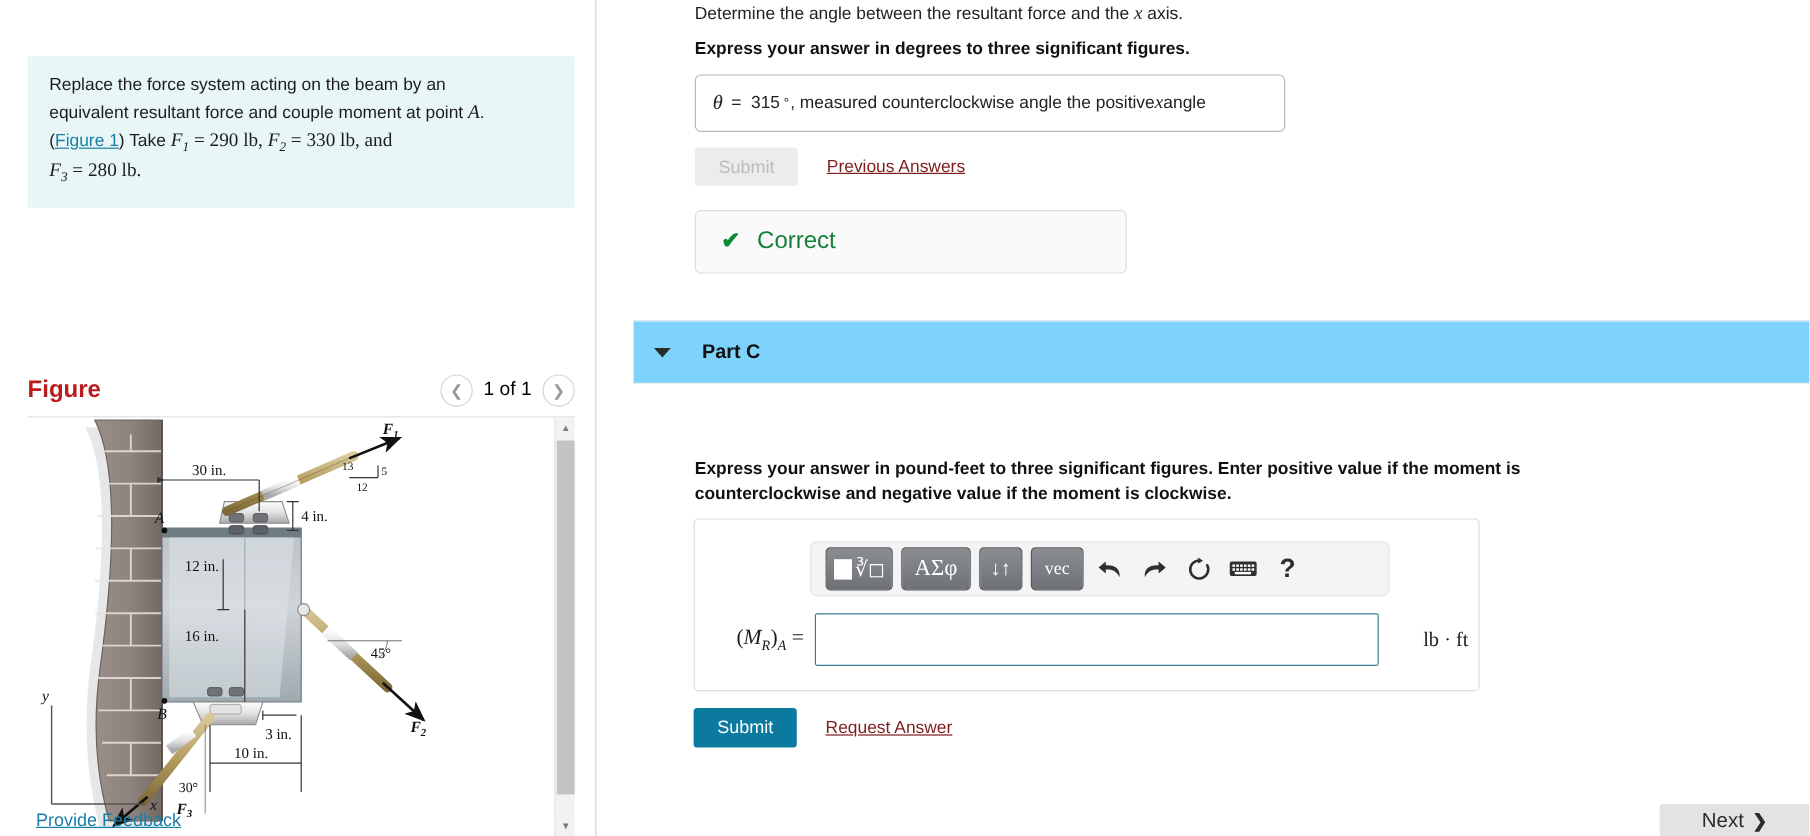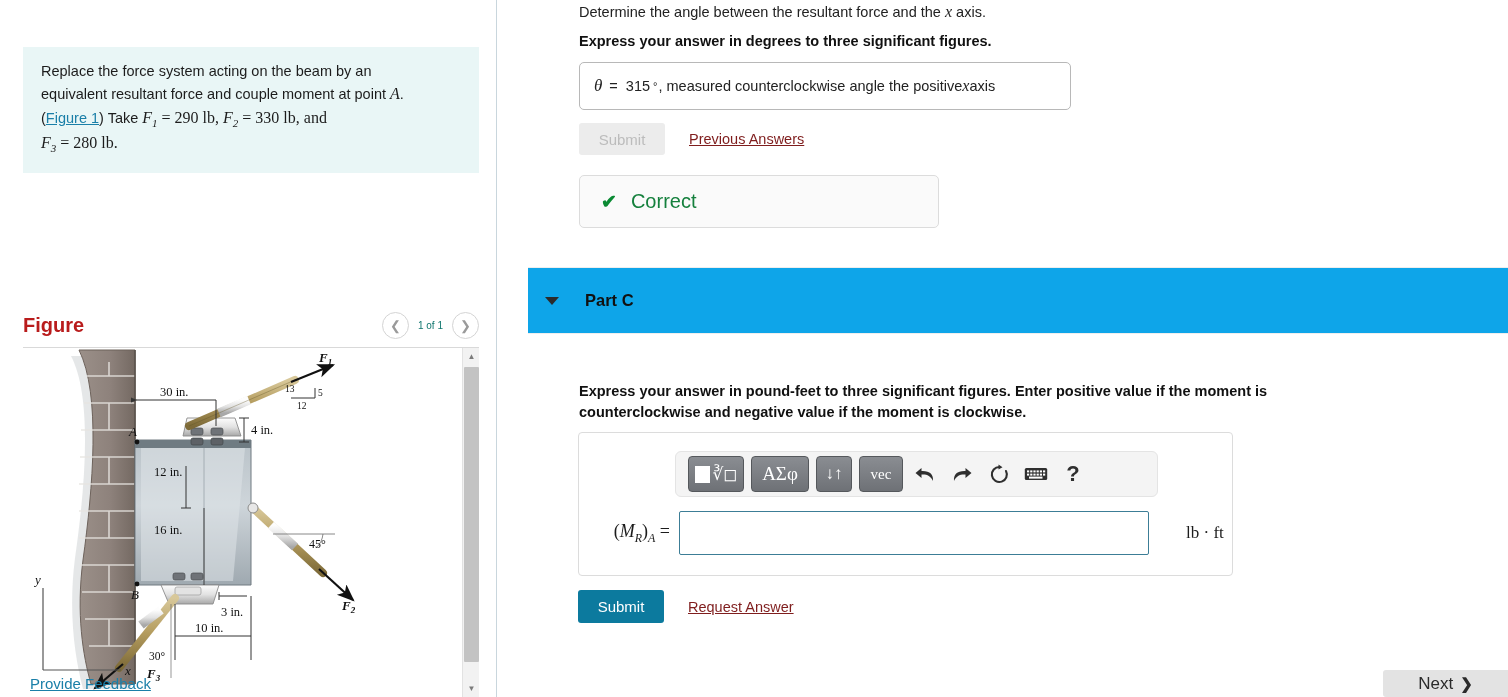--- a/index.html
+++ b/index.html
@@ -42,21 +42,21 @@
   .figure-title { font-size: 20px; font-weight: bold; color: #b91c1c; }
   .fig-nav {
     margin-left: auto; display: flex; align-items: center; gap: 9px;
   }
   .circ-btn {
     width: 27px; height: 27px; border-radius: 50%;
     border: 1px solid #d4d4d4; background: #fff;
     display: flex; align-items: center; justify-content: center;
     color: #9a9a9a; font-size: 13px; cursor: pointer;
   }
-  .fig-count { font-size: 10px; color: #0f766e; }
+  .fig-count { font-size: 16px; color: #000000; }
   .figure-divider {
     position: absolute; left: 23px; top: 347px; width: 456px;
     height: 1px; background: #d9d9d9;
   }
 
   .figure-pane {
     position: absolute; left: 23px; top: 348px;
     width: 456px; height: 349px;
     background: #fff; overflow: hidden;
   }
@@ -112,22 +112,22 @@
     position: absolute; left: 81px; top: 175px;
     width: 360px; height: 53px;
     border: 1px solid #dcdcdc; border-radius: 5px; background: #fafafa;
     display: flex; align-items: center; padding-left: 21px; gap: 14px;
   }
   .check-mark { color: #0a8a33; font-size: 19px; font-weight: bold; line-height: 1; }
   .correct-label { font-size: 20px; font-weight: normal; color: #15803d; }
 
   .part-header {
     position: absolute; left: 30px; top: 267px;
-    width: 980px; height: 67px;
-    background: #0ea5e9; border-top: 1px solid #eeeeee; border-bottom: 1px solid #eeeeee;
+    width: 980px; height: 53px;
+    background: #7dd3fc; border-top: 1px solid #eeeeee; border-bottom: 1px solid #eeeeee;
     display: flex; align-items: center;
   }
   .caret-down {
     margin-left: 17px; width: 0; height: 0;
     border-left: 7px solid transparent; border-right: 7px solid transparent;
     border-top: 8px solid #2b2b2b; cursor: pointer;
   }
   .part-label { margin-left: 26px; font-size: 16.5px; font-weight: bold; color: #111; }
 
   .partC-q { position: absolute; left: 81px; top: 348px; width: 900px; }
@@ -409,21 +409,21 @@
       <span>Determine the angle between the resultant force and the </span><span class="mathvar">x</span><span> axis.</span>
     </div>
 
     <div class="answer-readonly">
       <span class="mathvar" style="font-size:17px;margin-right:7px;">θ</span>
       <span style="margin-right:8px;">=</span>
       <span style="margin-right:3px;">315</span>
       <span style="font-size:11px;vertical-align:super;margin-right:1px;">°</span>
       <span>, measured counterclockwise angle the positive </span>
         <span class="mathvar">x</span>
-        <span> axis</span>
+        <span> angle</span>
     </div>
 
     <div class="submit-row-b">
       <button class="btn-disabled">Submit</button>
       <span class="link-teal">Previous Answers</span>
     </div>
 
     <div class="correct-box">
       <span class="check-mark">✔</span>
       <span class="correct-label">Correct</span>

